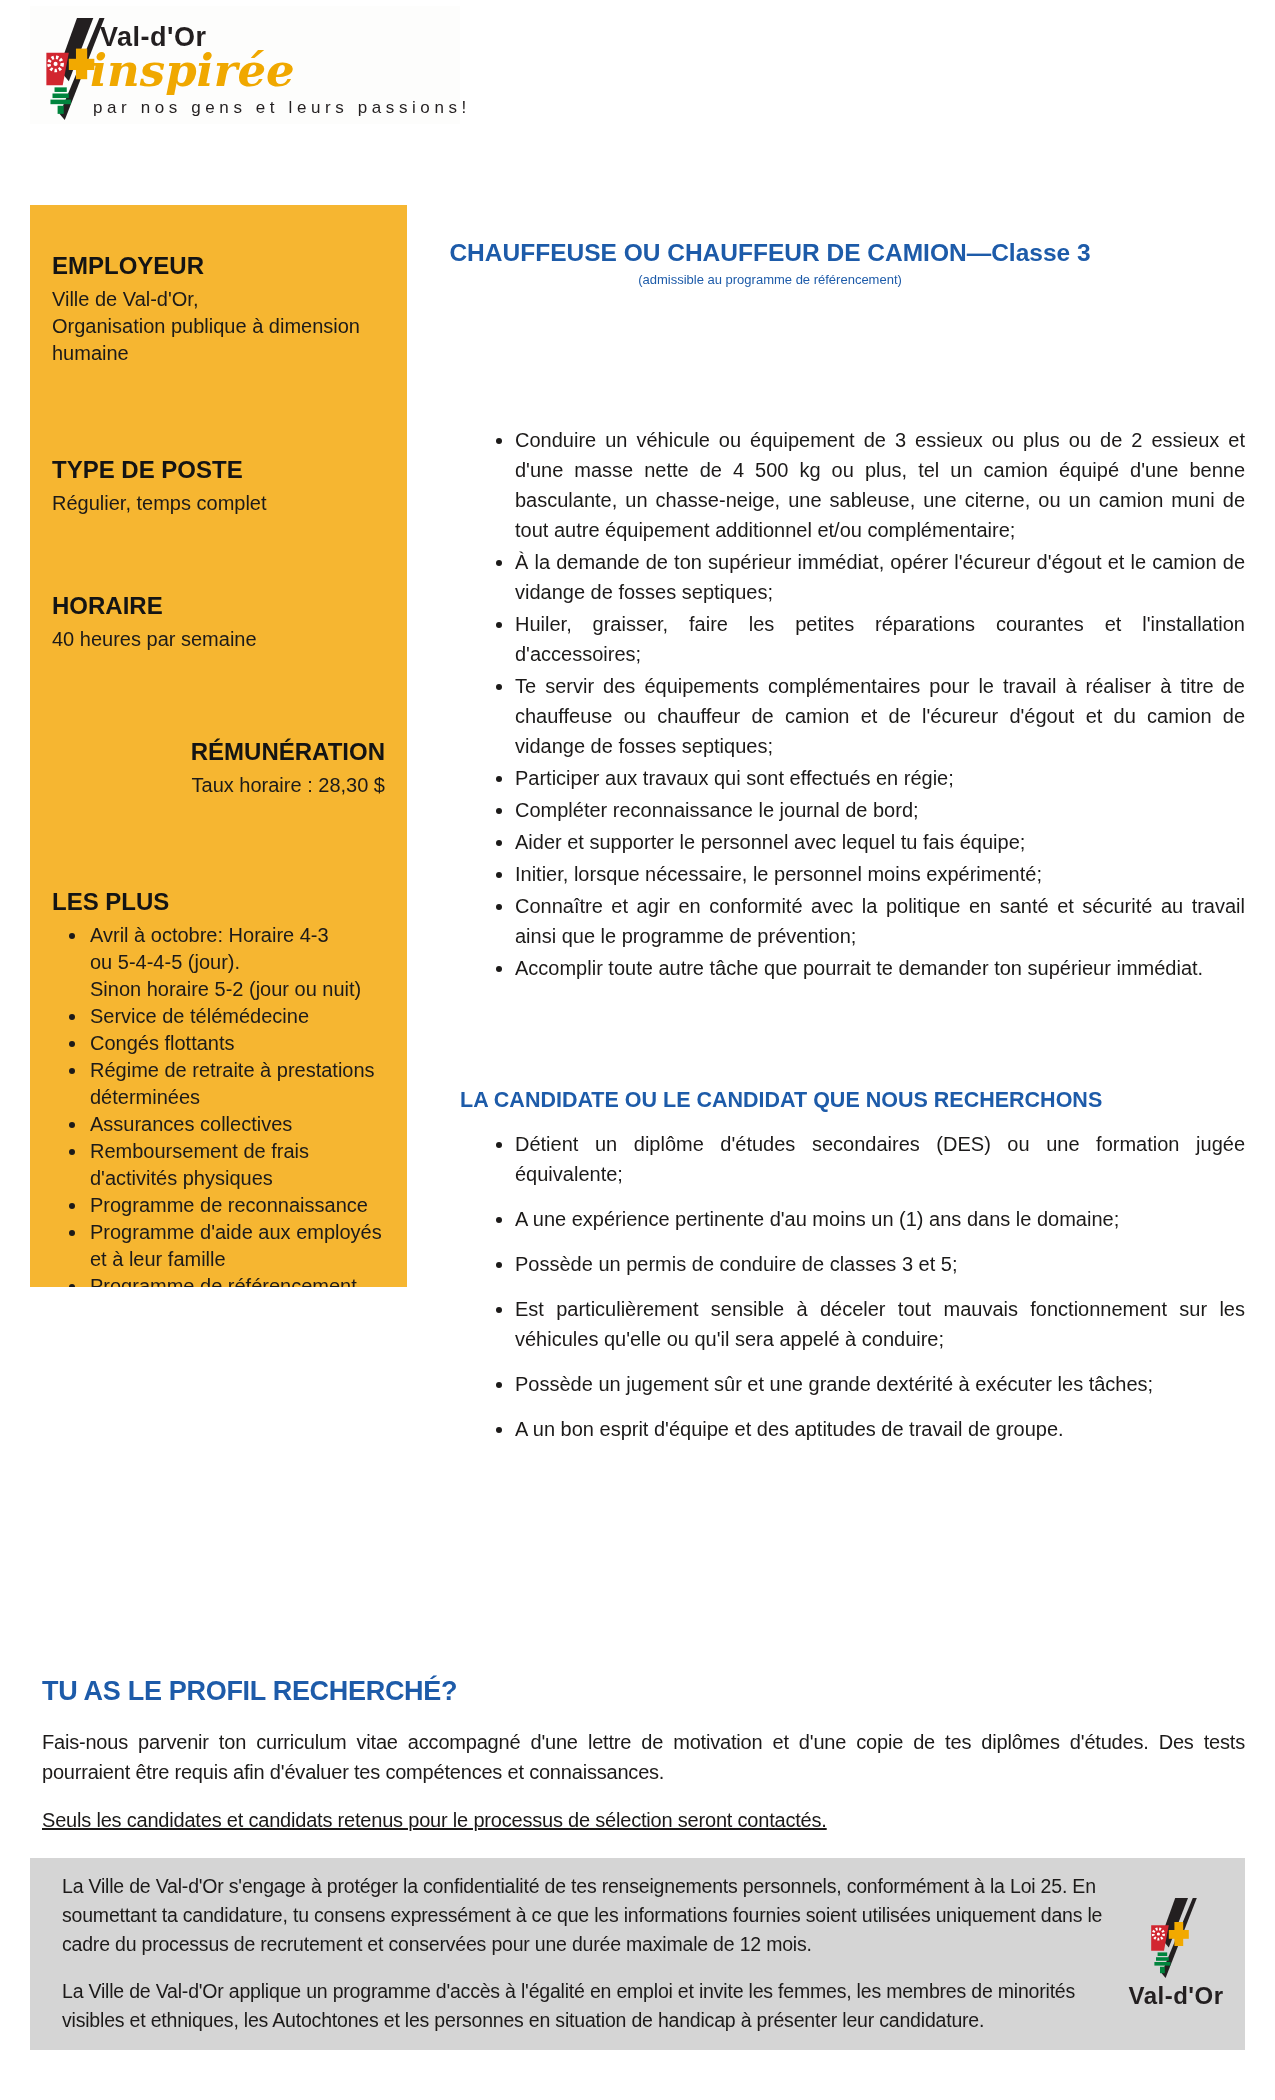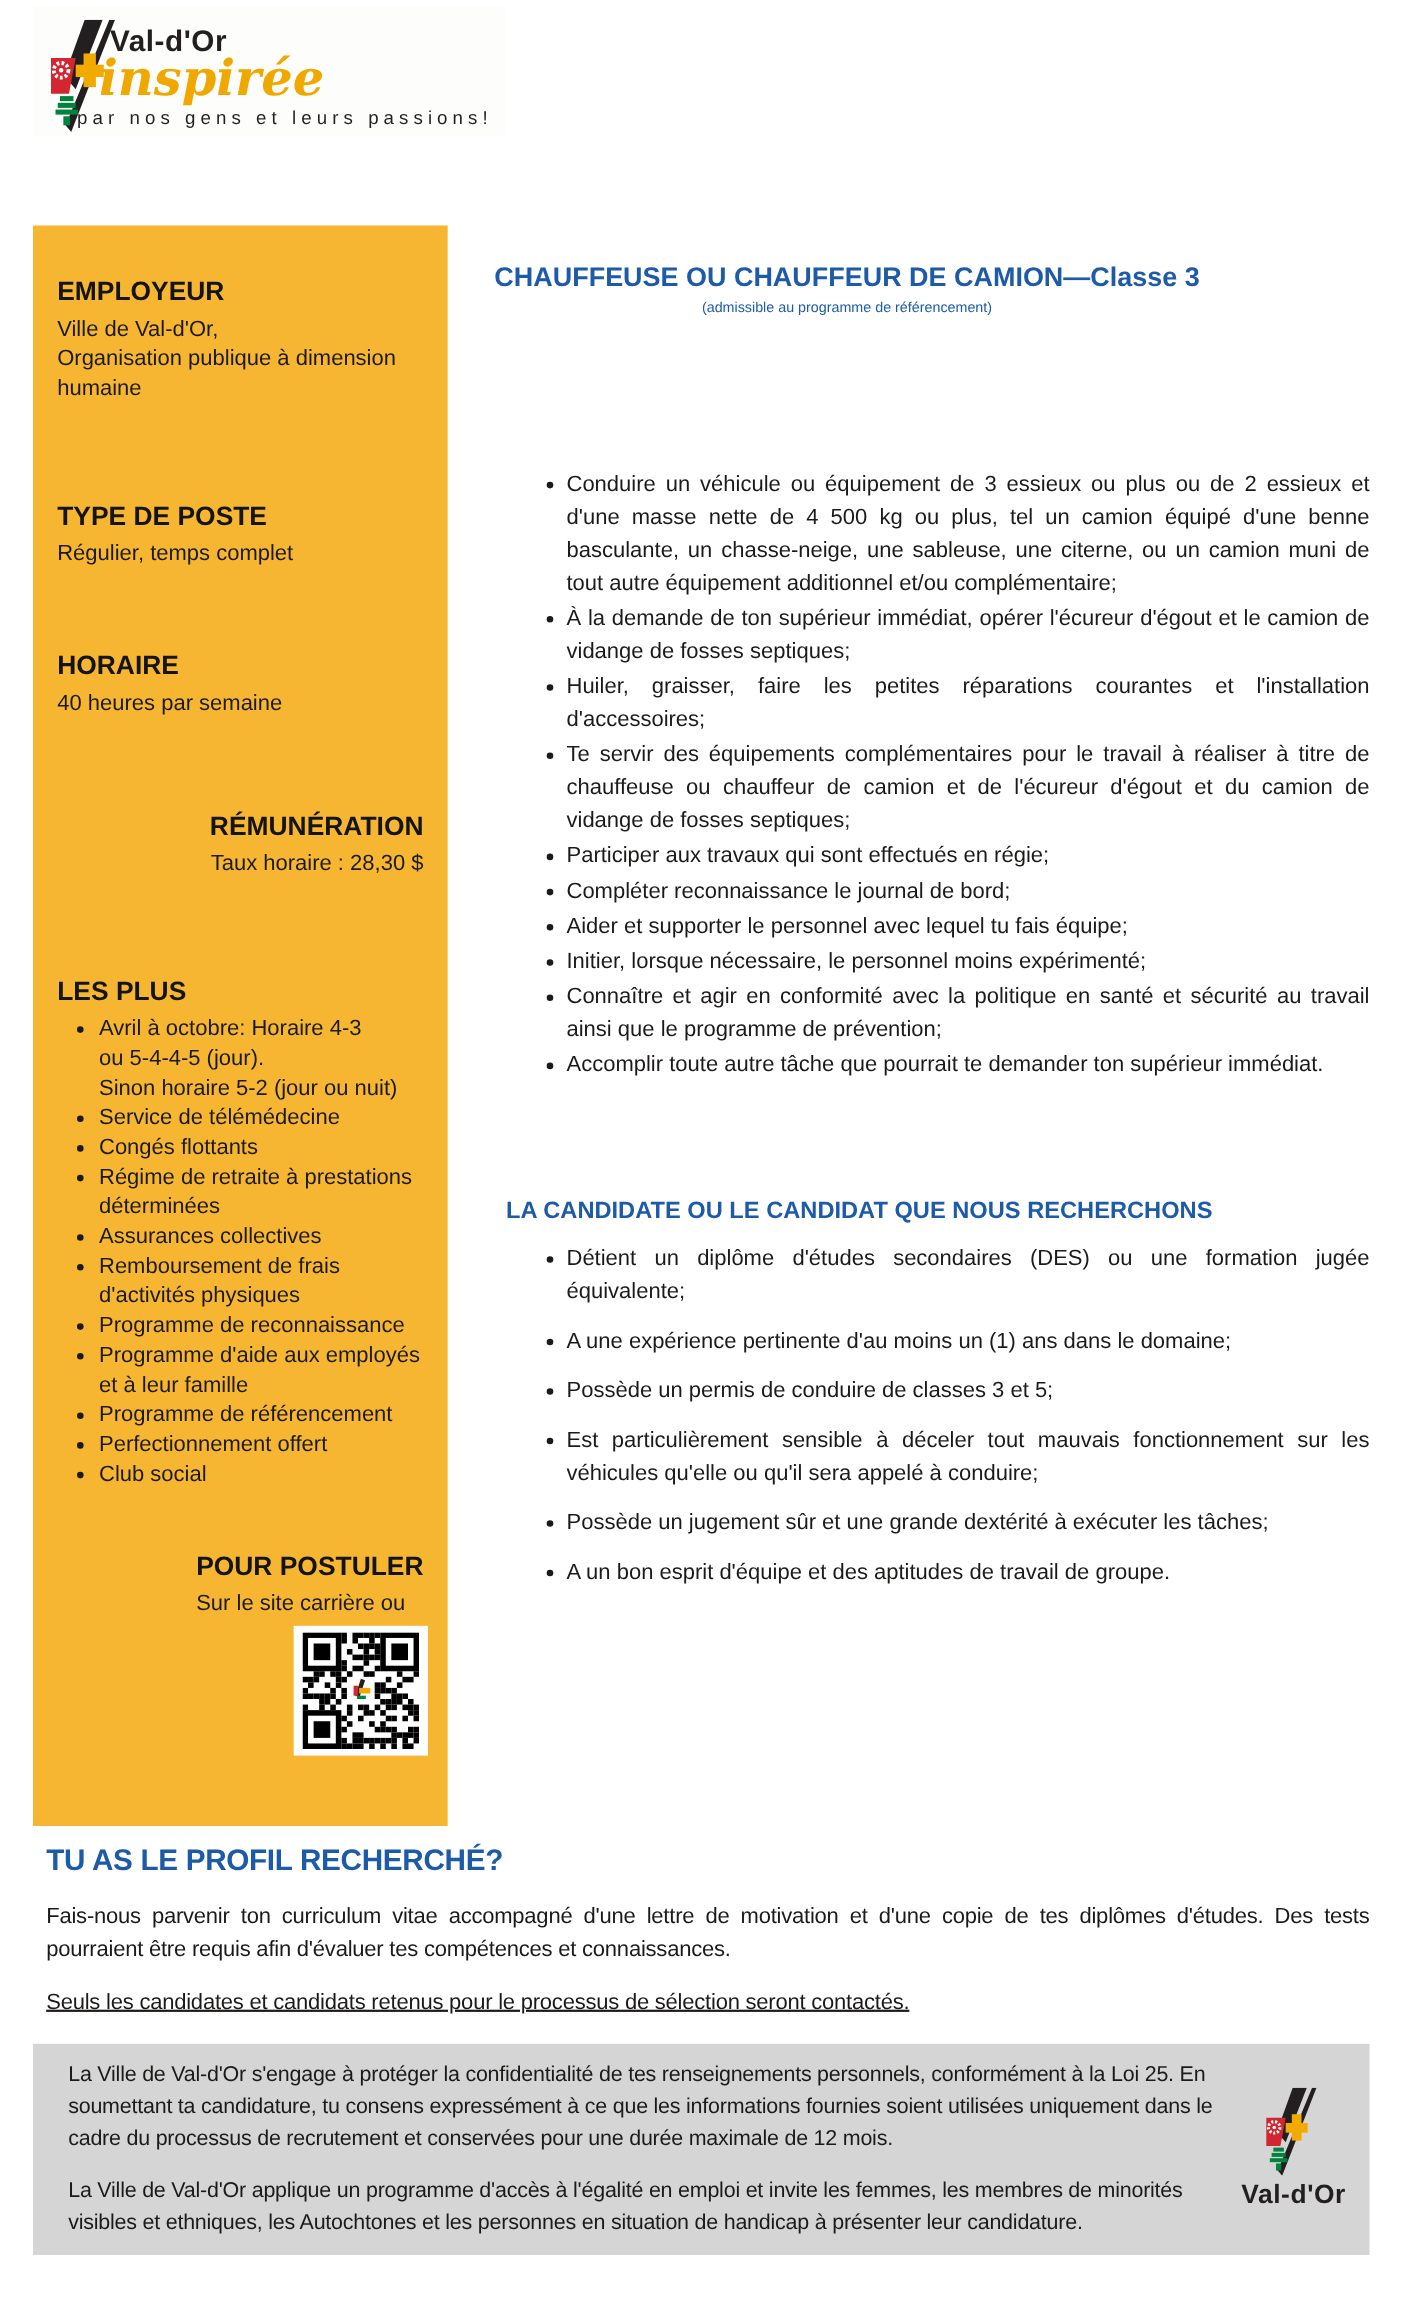--- a/index.html
+++ b/index.html
@@ -5,25 +5,25 @@
   html,body{margin:0;padding:0;background:#fff;}
   .page{position:relative;width:1275px;height:2100px;background:#ffffff;overflow:hidden;
         font-family:"Liberation Sans",sans-serif;color:#1c1a19;}
 
   
   .logo-block{position:absolute;left:30px;top:6px;width:430px;height:118px;background:#fdfdfc;}
   .logo-emblem{position:absolute;left:12px;top:12px;width:72px;height:102px;}
   .logo-brand{position:absolute;left:70px;top:16px;font-size:27px;font-weight:bold;color:#231f20;letter-spacing:.5px;}
   .logo-script{position:absolute;left:60px;top:38px;font-family:"DejaVu Serif",serif;font-style:italic;
                font-weight:bold;font-size:45px;color:#F0A800;}
-  .logo-tagline{position:absolute;left:40px;top:92px;font-size:17px;letter-spacing:4.6px;
+  .logo-tagline{position:absolute;left:63px;top:92px;font-size:17px;letter-spacing:4.6px;
                 color:#231f20;white-space:nowrap;font-weight:500;}
 
   
-  .sidebar{position:absolute;left:30px;top:205px;width:377px;height:1455px;background:#F6B631;
+  .sidebar{position:absolute;left:30px;top:205px;width:377px;height:1082px;background:#F6B631;
            box-sizing:border-box;padding:46px 22px 0 22px;overflow:hidden;}
   .sb-h{font-size:24px;font-weight:bold;color:#141414;margin:0 0 5px 0;line-height:30px;}
   .sb-p{font-size:20px;line-height:27px;margin:0;color:#1c1a19;}
   .sb-block{margin:0;}
   .sb-type{margin-top:88px;}
   .sb-horaire{margin-top:74px;}
   .sb-remu{margin-top:84px;text-align:right;}
   .sb-plus{margin-top:88px;}
   .sb-plus ul{margin:4px 0 0 0;padding-left:36px;}
   .sb-plus li{font-size:20px;line-height:27px;margin:0;padding-left:2px;}

